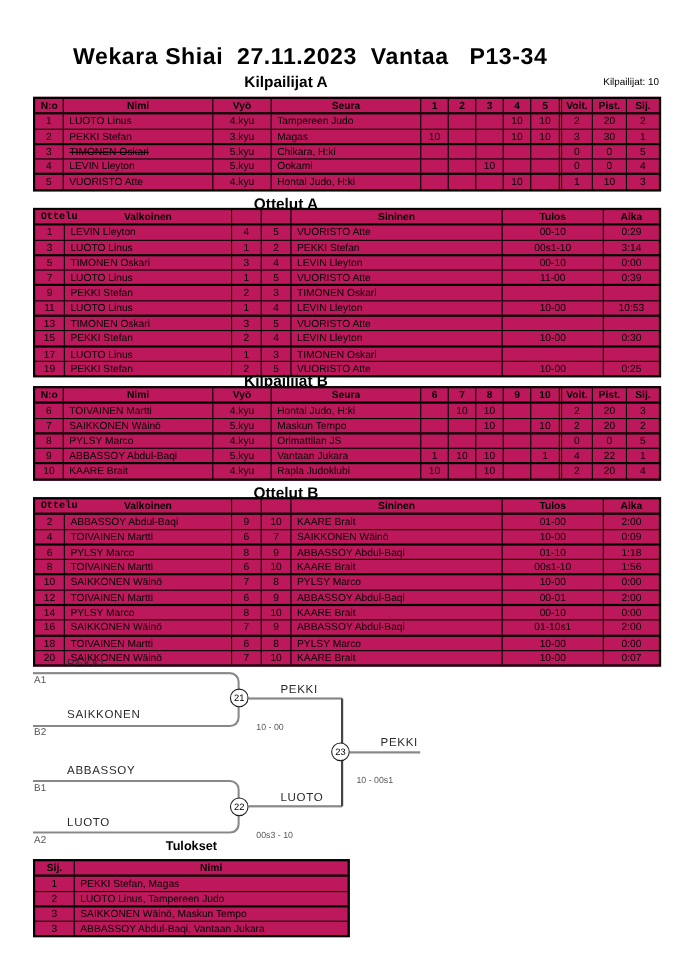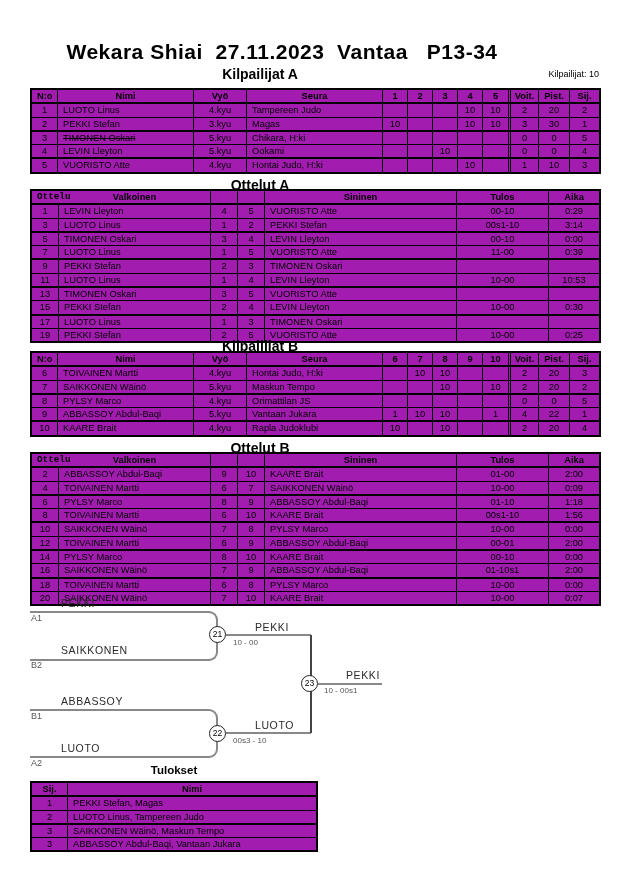--- a/index.html
+++ b/index.html
@@ -7,21 +7,21 @@
         font-family:"Liberation Sans", sans-serif;overflow:hidden;}
 
   .title{position:absolute;top:40px;left:0;width:564px;text-align:center;
          font-size:21px;font-weight:bold;white-space:pre;letter-spacing:.5px;}
   .sec-head{position:absolute;left:0;width:520px;text-align:center;
             font-size:14px;font-weight:bold;}
   #sh-ka{top:66px}#sh-oa{top:177px}#sh-kb{top:338px}#sh-ob{top:440px}
   #sh-t{top:764px;width:348px;font-size:11.5px;}
   .count{position:absolute;top:69px;right:31px;font-size:9px;}
 
-  .tbl{position:absolute;left:30px;border:2px solid #000;background:#a21caf;}
+  .tbl{position:absolute;left:30px;border:2px solid #000;background:#be185d;}
   #tbl-ka{top:88px}#tbl-oa{top:189px}#tbl-kb{top:351px}#tbl-ob{top:452px}#tbl-res{top:781px}
   .row{display:flex;height:12.3px;line-height:12.6px;font-size:9.3px;}
   .hrow{font-weight:bold;border-bottom:2px solid #000;}
   .cell{box-sizing:border-box;border-right:1px solid #000;overflow:hidden;white-space:nowrap;}
   .cell:last-child{border-right:none;}
   .body .row{border-bottom:1px solid #000;}
   .body .row:nth-child(2n){border-bottom:2px solid #000;}
   .body .row:last-child{border-bottom:none;}
   .tc{text-align:center}.tl{text-align:left;padding-left:5px}
   .hcell-first{overflow:visible;border-right:none;padding-left:5px;font-family:Liberation Mono, monospace;}
@@ -46,21 +46,21 @@
   #wline1{left:226px;top:39px;width:85px}
   #wline2{left:226px;top:137px;width:85px}
   #fline{left:318px;top:88px;width:64px}
   .bk-vline{position:absolute;left:310px;top:40px;width:1.5px;height:98px;background:#444;}
   .bk-node{position:absolute;width:17px;height:17px;box-sizing:border-box;background:#fff;
            border:1px solid #222;border-radius:50%;font-size:8.5px;line-height:15px;
            text-align:center;z-index:2;}
   #node21{left:209px;top:31px}#node22{left:209px;top:130px}#node23{left:301px;top:80px}
   .bk-name{position:absolute;font-size:10.5px;color:#2a2a2a;letter-spacing:.6px;margin-left:24px;}
   .bk-seed{position:absolute;font-size:9px;color:#555;}
-  .bk-score{position:absolute;font-size:8px;color:#555;}
+  .bk-score{position:absolute;font-size:8px;color:#555;margin-top:19px;}
 </style>
 </head>
 <body>
 
 <div class="page">
 
   <div class="title">Wekara Shiai  27.11.2023  Vantaa   P13-34</div>
 
   <div class="sec-head" id="sh-ka">Kilpailijat A</div>
   <div class="count">Kilpailijat: 10</div>

